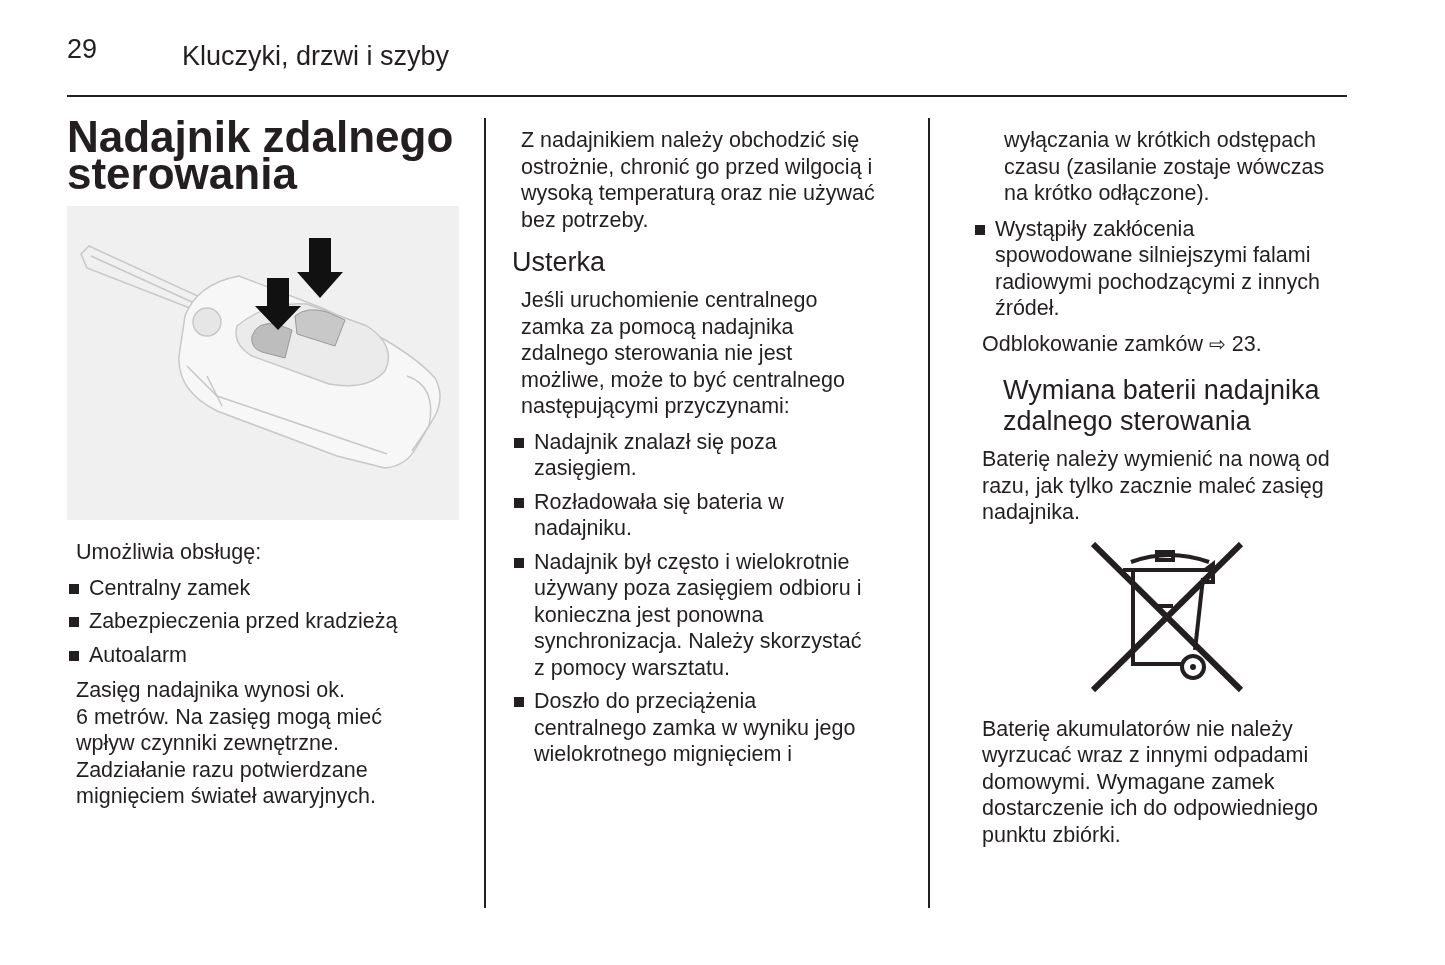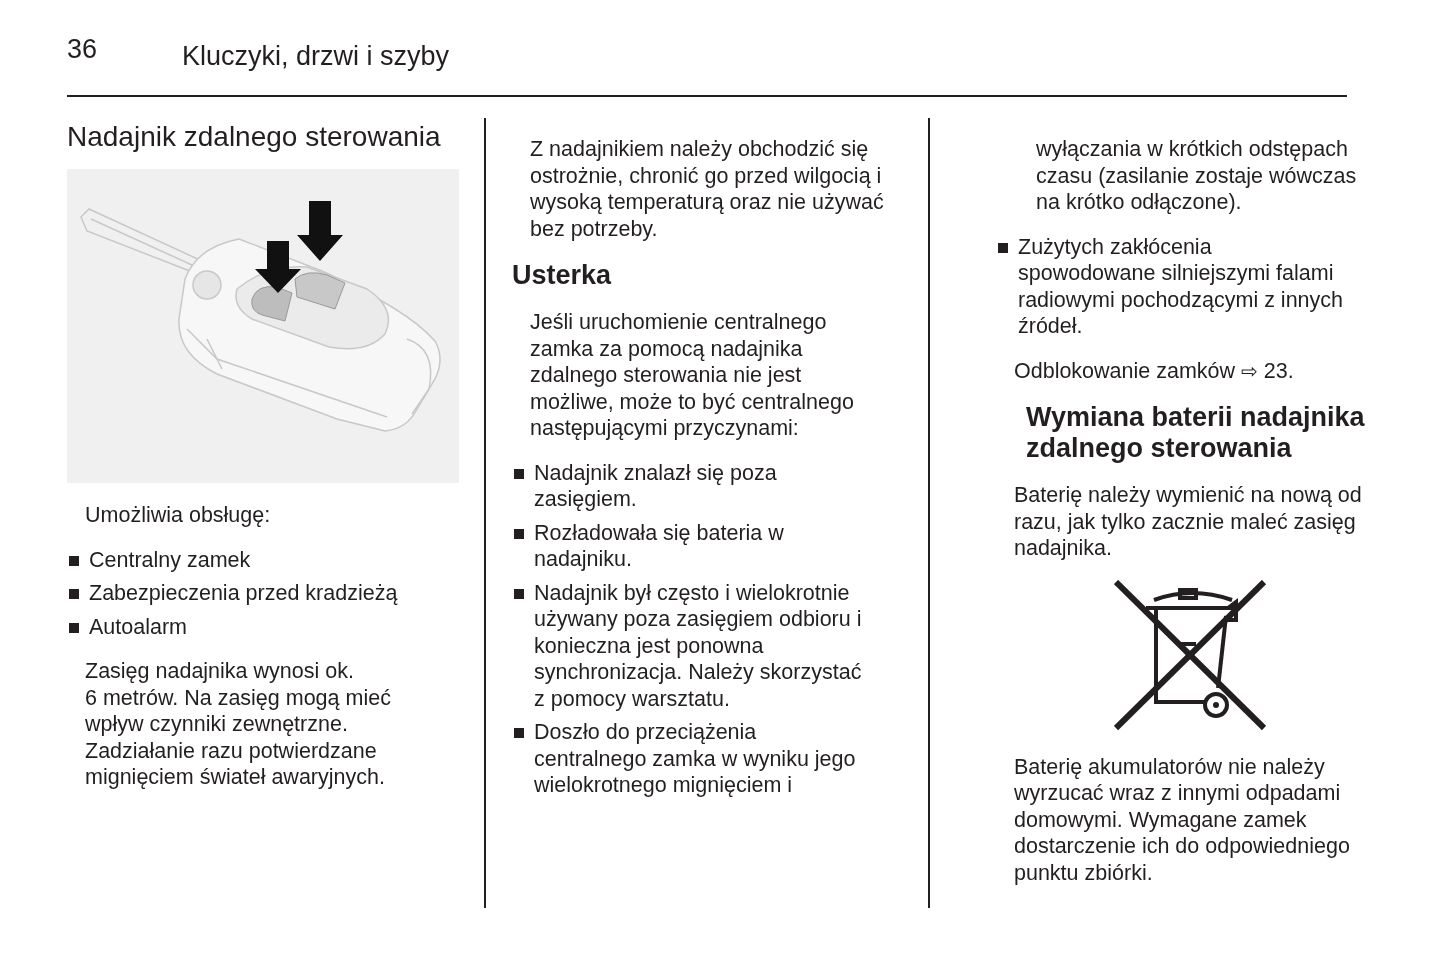--- a/index.html
+++ b/index.html
@@ -6,37 +6,37 @@
   body { width:1445px; height:965px; position:relative; overflow:hidden;
          font-family:"Liberation Sans", sans-serif; color:#231f20; }
   .header { position:absolute; left:67px; top:34px; font-size:27px; }
   .header .num { position:absolute; left:0; top:0; }
   .header .title { position:absolute; left:115px; top:7px; white-space:nowrap; }
   .rule { position:absolute; left:67px; top:95px; width:1280px; height:2px; background:#231f20; }
   .vdiv { position:absolute; top:118px; width:2px; height:790px; background:#231f20; }
   .col { position:absolute; top:118px; font-size:21.5px; line-height:26.5px; }
   .col1 { left:67px; width:400px; }
   .col2 { left:512px; width:400px; }
-  .col3 { left:996px; width:400px; }
-  h1 { font-weight:normal; font-size:28px; line-height:37px; margin:0 0 14px 0; }
-  h2 { font-weight:bold; font-size:27px; line-height:31px; margin:0; }
-  p { margin:18px; }
+  .col3 { left:973px; width:400px; }
+  h1 { font-weight:bold; font-size:44px; line-height:37px; margin:0 0 14px 0; }
+  h2 { font-weight:normal; font-size:27px; line-height:31px; margin:0; }
+  p { margin:9px; }
   .list { list-style:none; margin:0; padding:0; }
   .list li { position:relative; padding-left:22px; margin:7px 0 7px 0; }
   .list li .bullet { position:absolute; left:2px; top:9px; width:10px; height:10px; background:#231f20; }
   .figure { width:392px; height:314px; background:#f0f0f0; margin-bottom:19px; position:relative; }
   .figure svg { position:absolute; left:0; top:0; }
   .arrow-ref { font-size:20px; }
   .recycle { display:block; margin:16px 0 22px 118px; }
 </style>
 </head>
 <body>
 
 <div class="header">
-  <span class="num">36</span>
+  <span class="num">29</span>
   <span class="title">Kluczyki, drzwi i szyby</span>
 </div>
 <div class="rule"></div>
 <div class="vdiv" style="left:484px;"></div>
 <div class="vdiv" style="left:928px;"></div>
 
 <div class="col col1">
   <h1>Nadajnik zdalnego sterowania</h1>
   <div class="figure">
     <svg width="392" height="314" viewBox="0 0 392 314">
@@ -112,21 +112,21 @@
 </div>
 
 <div class="col col3">
   <p style="padding-left:22px;">
     <span>wyłączania w krótkich odstępach</span><br>
     <span>czasu (zasilanie zostaje wówczas</span><br>
     <span>na krótko odłączone).</span>
   </p>
   <ul class="list">
     <li><span class="bullet"></span>
-      <span>Zużytych zakłócenia</span><br>
+      <span>Wystąpiły zakłócenia</span><br>
       <span>spowodowane silniejszymi falami</span><br>
       <span>radiowymi pochodzącymi z innych</span><br>
       <span>źródeł.</span></li>
   </ul>
   <p>
     <span>Odblokowanie zamków</span>
     <span class="arrow-ref">⇨</span>
     <span>23.</span>
   </p>
   <h2 style="margin-top:18px;margin-left:30px;">

